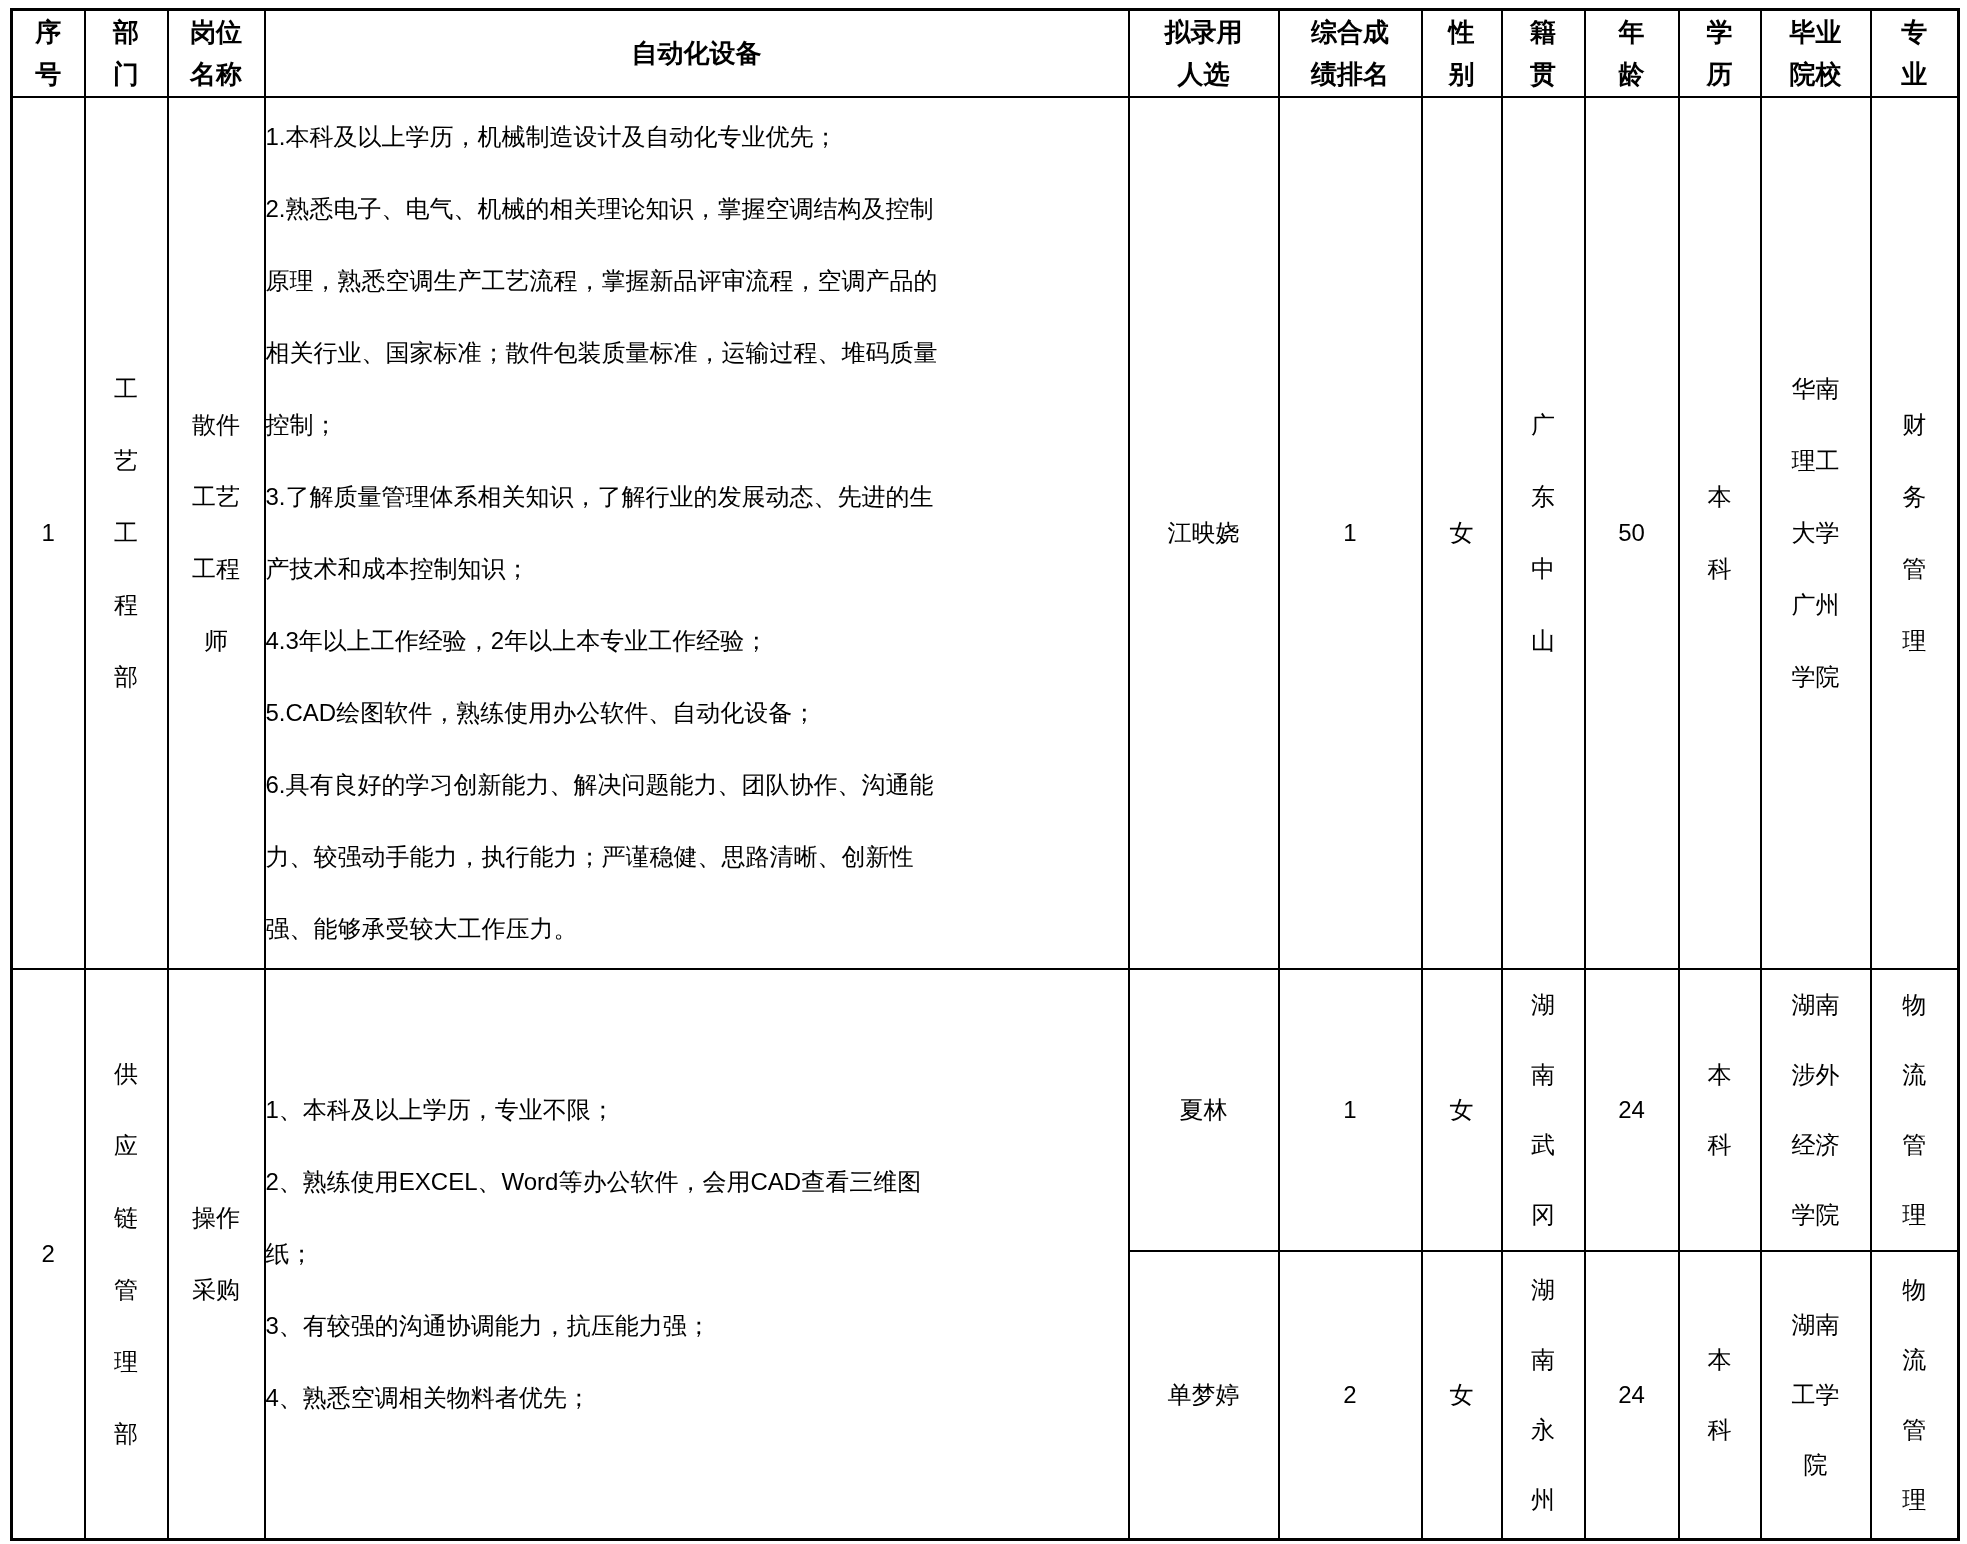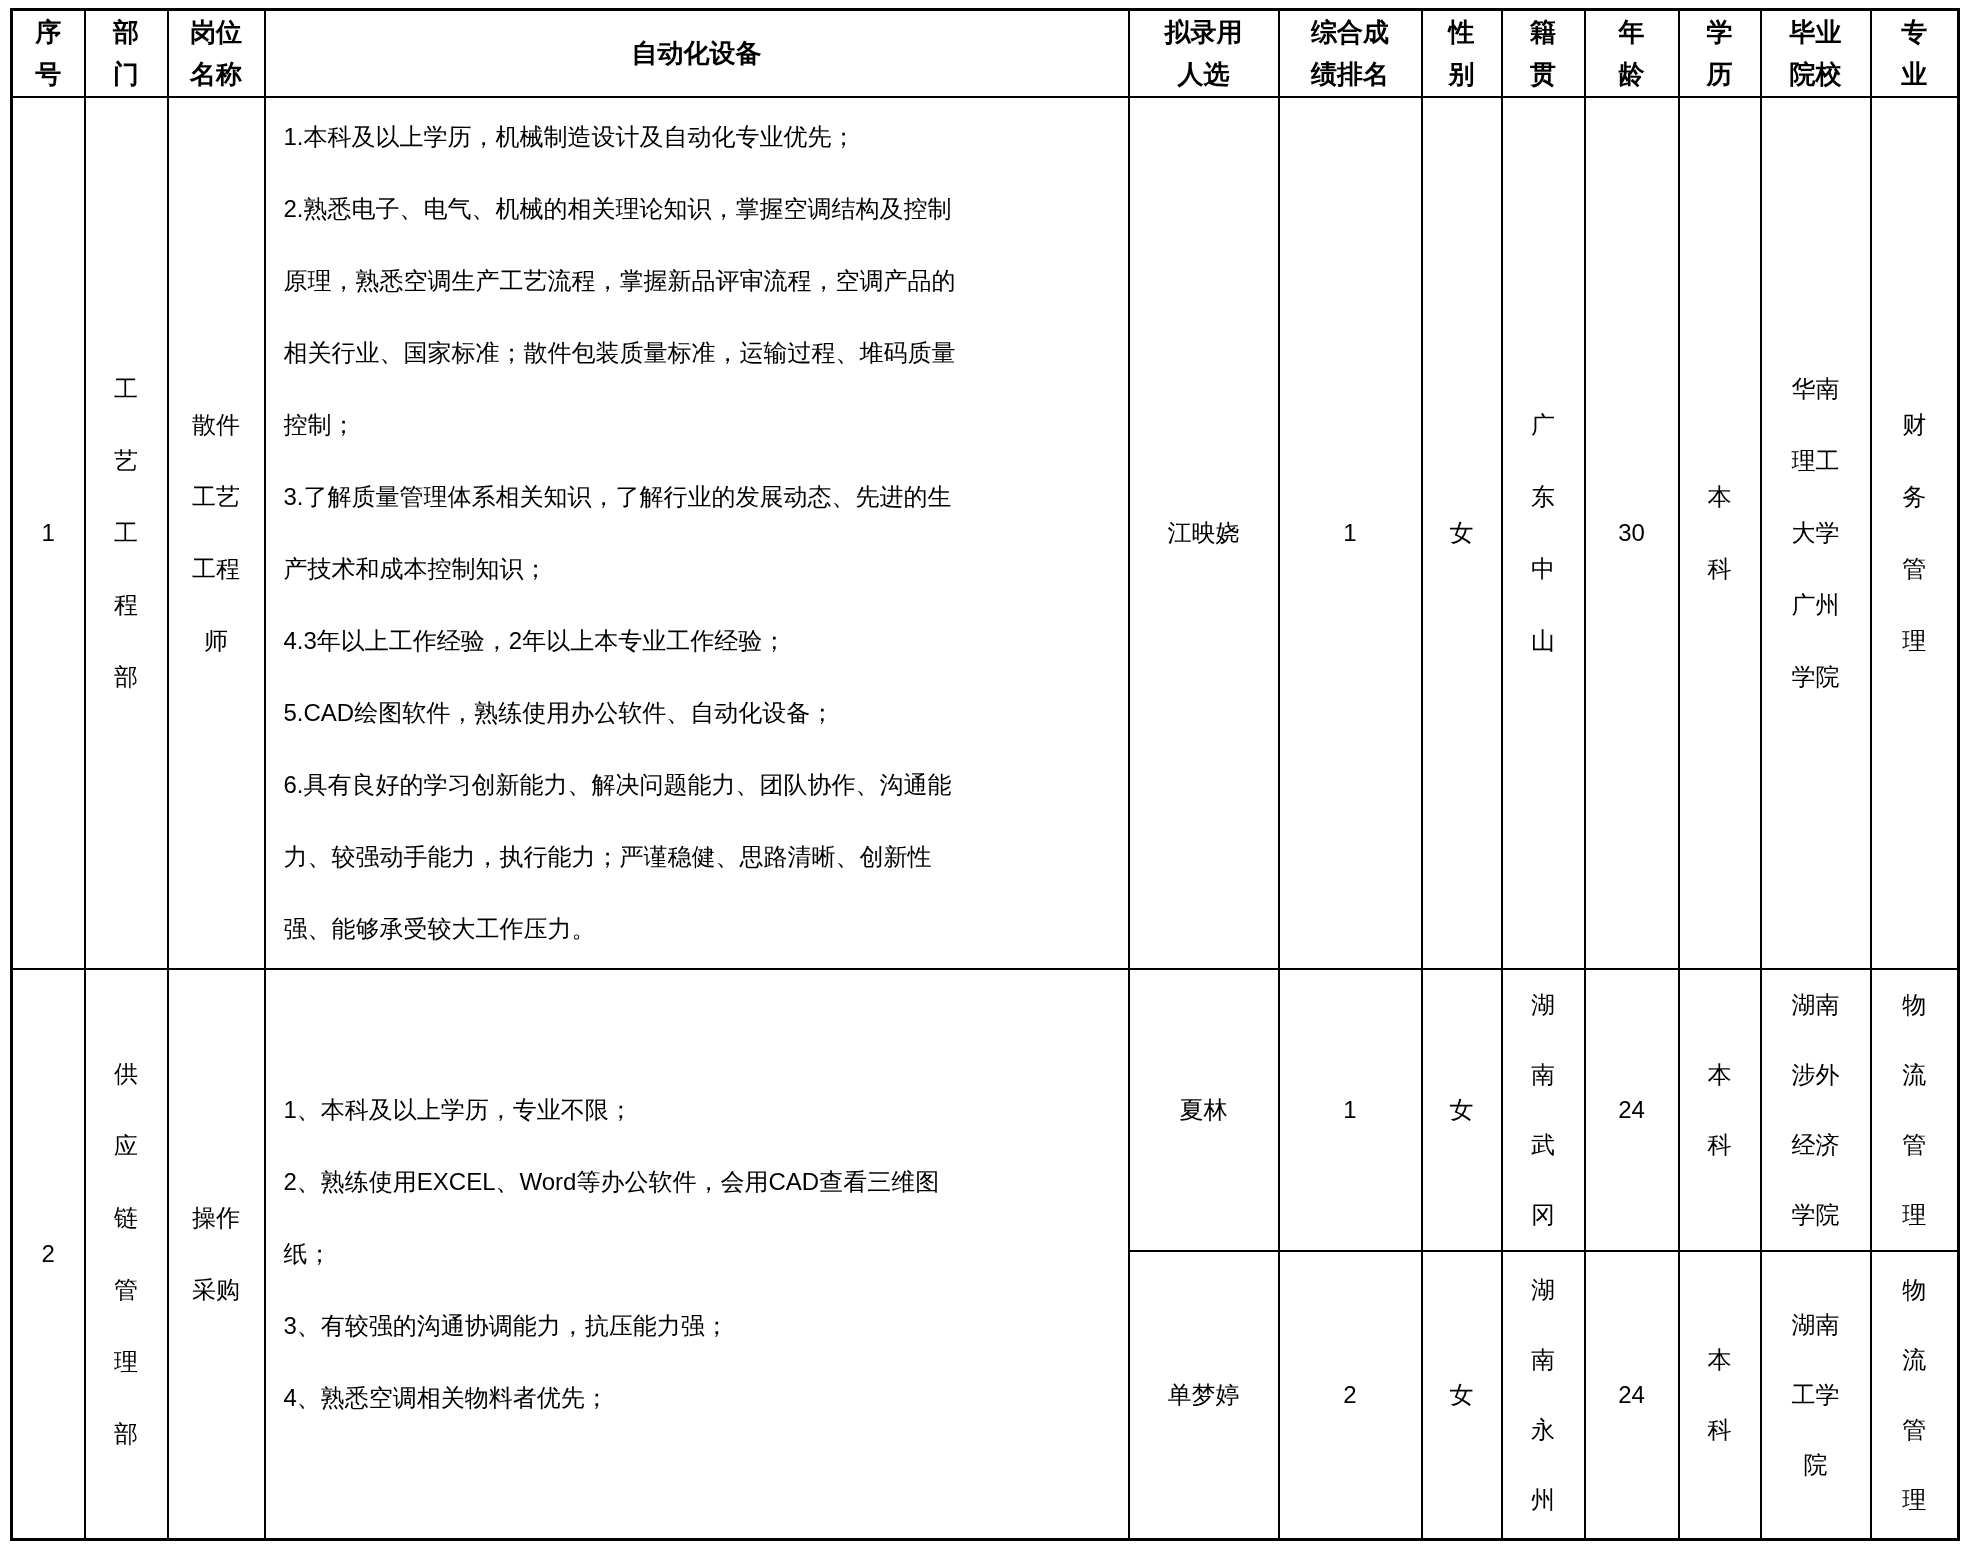--- a/index.html
+++ b/index.html
@@ -53,21 +53,20 @@
     font-weight: bold;
     line-height: 42px;
     height: 87px;
   }
   tr.row-1 { height: 872px; }
   tr.row-2a { height: 281px; }
   tr.row-2b { height: 289px; }
   tr.row-2a td, tr.row-2b td { line-height: 70px; }
   td.req {
     text-align: left;
-    padding-left: 18px;
     padding-right: 12px;
     line-height: 72px;
   }
   tr.row-2a td.merged { line-height: 72px; }
 </style>
 </head>
 <body>
 
 <div class="page">
   <table class="roster">
@@ -136,21 +135,21 @@
 6.具有良好的学习创新能力、解决问题能力、团队协作、沟通能
 力、较强动手能力，执行能力；严谨稳健、思路清晰、创新性
 强、能够承受较大工作压力。</td>
         <td>江映娆</td>
         <td>1</td>
         <td>女</td>
         <td>广
 东
 中
 山</td>
-        <td>30</td>
+        <td>50</td>
         <td>本
 科</td>
         <td>华南
 理工
 大学
 广州
 学院</td>
         <td>财
 务
 管

